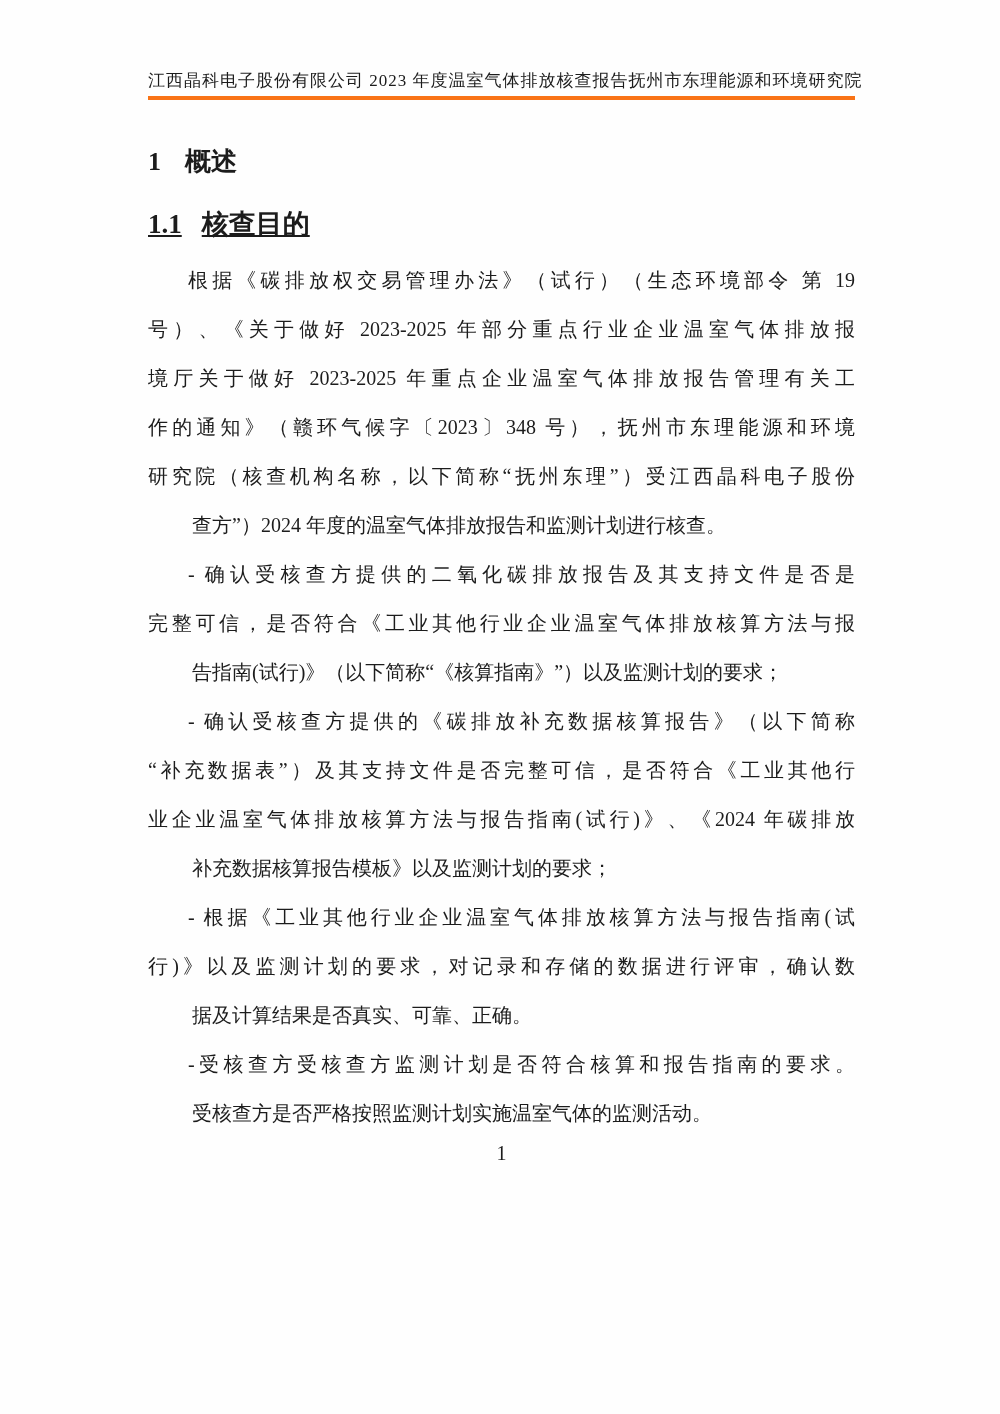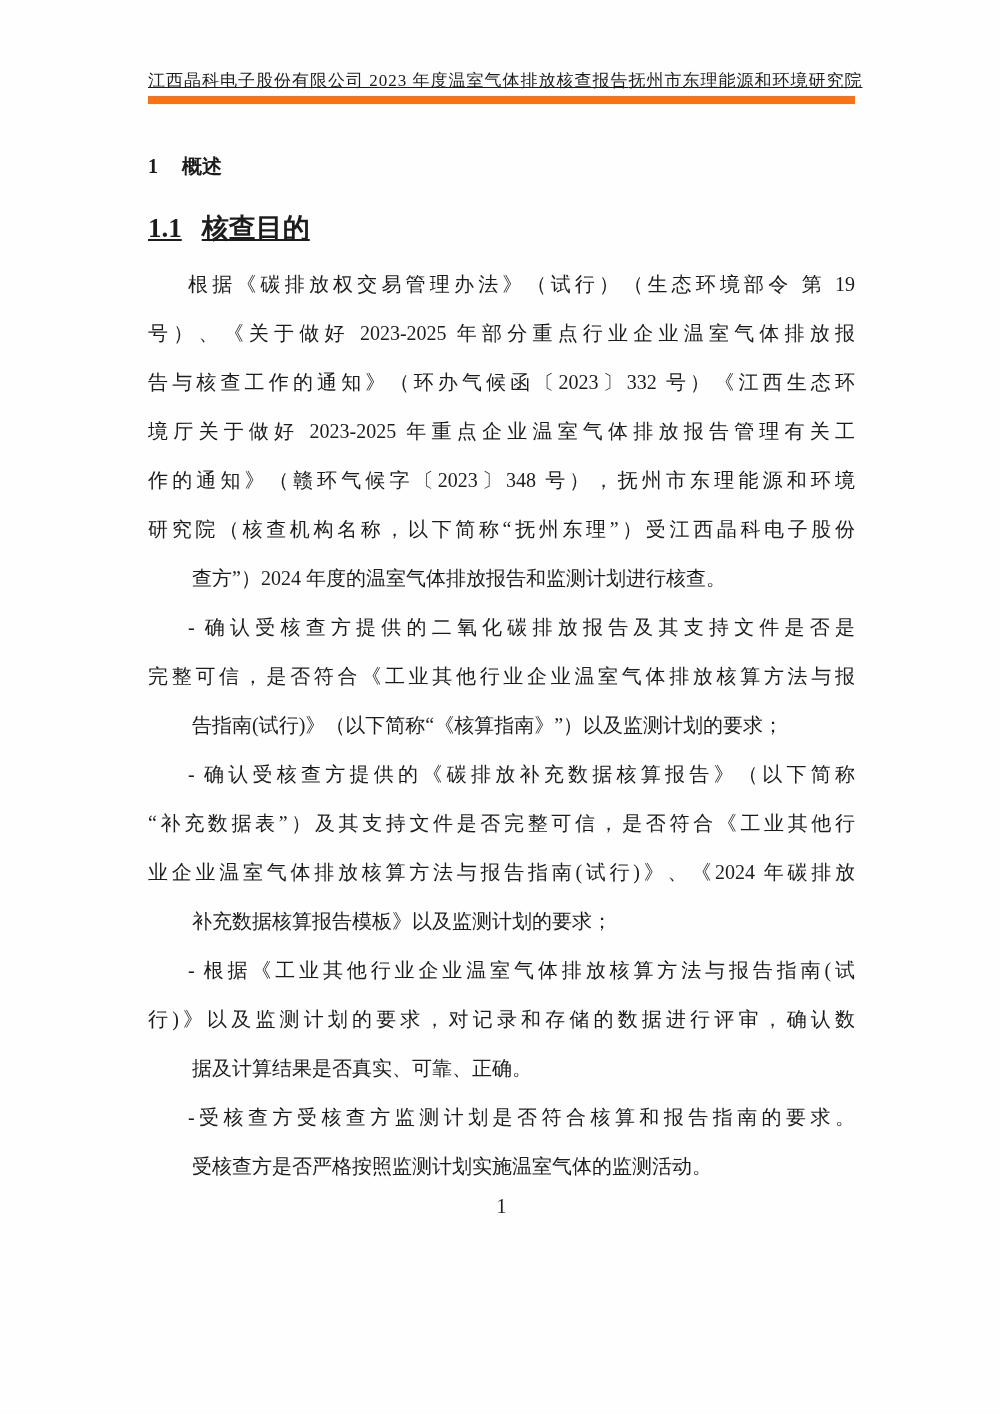--- a/index.html
+++ b/index.html
@@ -16,27 +16,26 @@
     overflow: hidden;
   }
   .doc-header {
     display: flex;
     justify-content: space-between;
     align-items: baseline;
     font-size: 17px;
     line-height: 22px;
     letter-spacing: 1px;
     padding-bottom: 4px;
-    border-bottom: 8px solid #f97316;
+    border-bottom: 4px solid #f97316;
     white-space: nowrap;
-    text-decoration: underline;
   }
   .h1-row {
     margin-top: 45px;
-    font-size: 20px;
+    font-size: 26px;
     line-height: 34px;
     font-weight: bold;
   }
   .h1-row .h-num { margin-right: 24px; }
   .h2-row {
     margin-top: 29px;
     font-size: 27px;
     line-height: 32px;
     font-weight: bold;
     text-decoration: underline;
@@ -73,21 +72,20 @@
   </div>
 
   <div class="h2-row">
     <span class="h-num">1.1</span><span>核查目的</span>
   </div>
 
   <div class="body-text">
 
     <div class="line first">根据《碳排放权交易管理办法》（试行）（生态环境部令 第 19</div>
     <div class="line">号）、《关于做好 2023-2025 年部分重点行业企业温室气体排放报</div>
-    <div class="line">告与核查工作的通知》（环办气候函〔2023〕332 号）《江西生态环</div>
     <div class="line">境厅关于做好 2023-2025 年重点企业温室气体排放报告管理有关工</div>
     <div class="line">作的通知》（赣环气候字〔2023〕348 号），抚州市东理能源和环境</div>
     <div class="line">研究院（核查机构名称，以下简称“抚州东理”）受江西晶科电子股份</div>
     <div class="line last">查方”）2024 年度的温室气体排放报告和监测计划进行核查。</div>
 
 
     <div class="line first">- 确认受核查方提供的二氧化碳排放报告及其支持文件是否是</div>
     <div class="line">完整可信，是否符合《工业其他行业企业温室气体排放核算方法与报</div>
     <div class="line last">告指南(试行)》（以下简称“《核算指南》”）以及监测计划的要求；</div>
 

